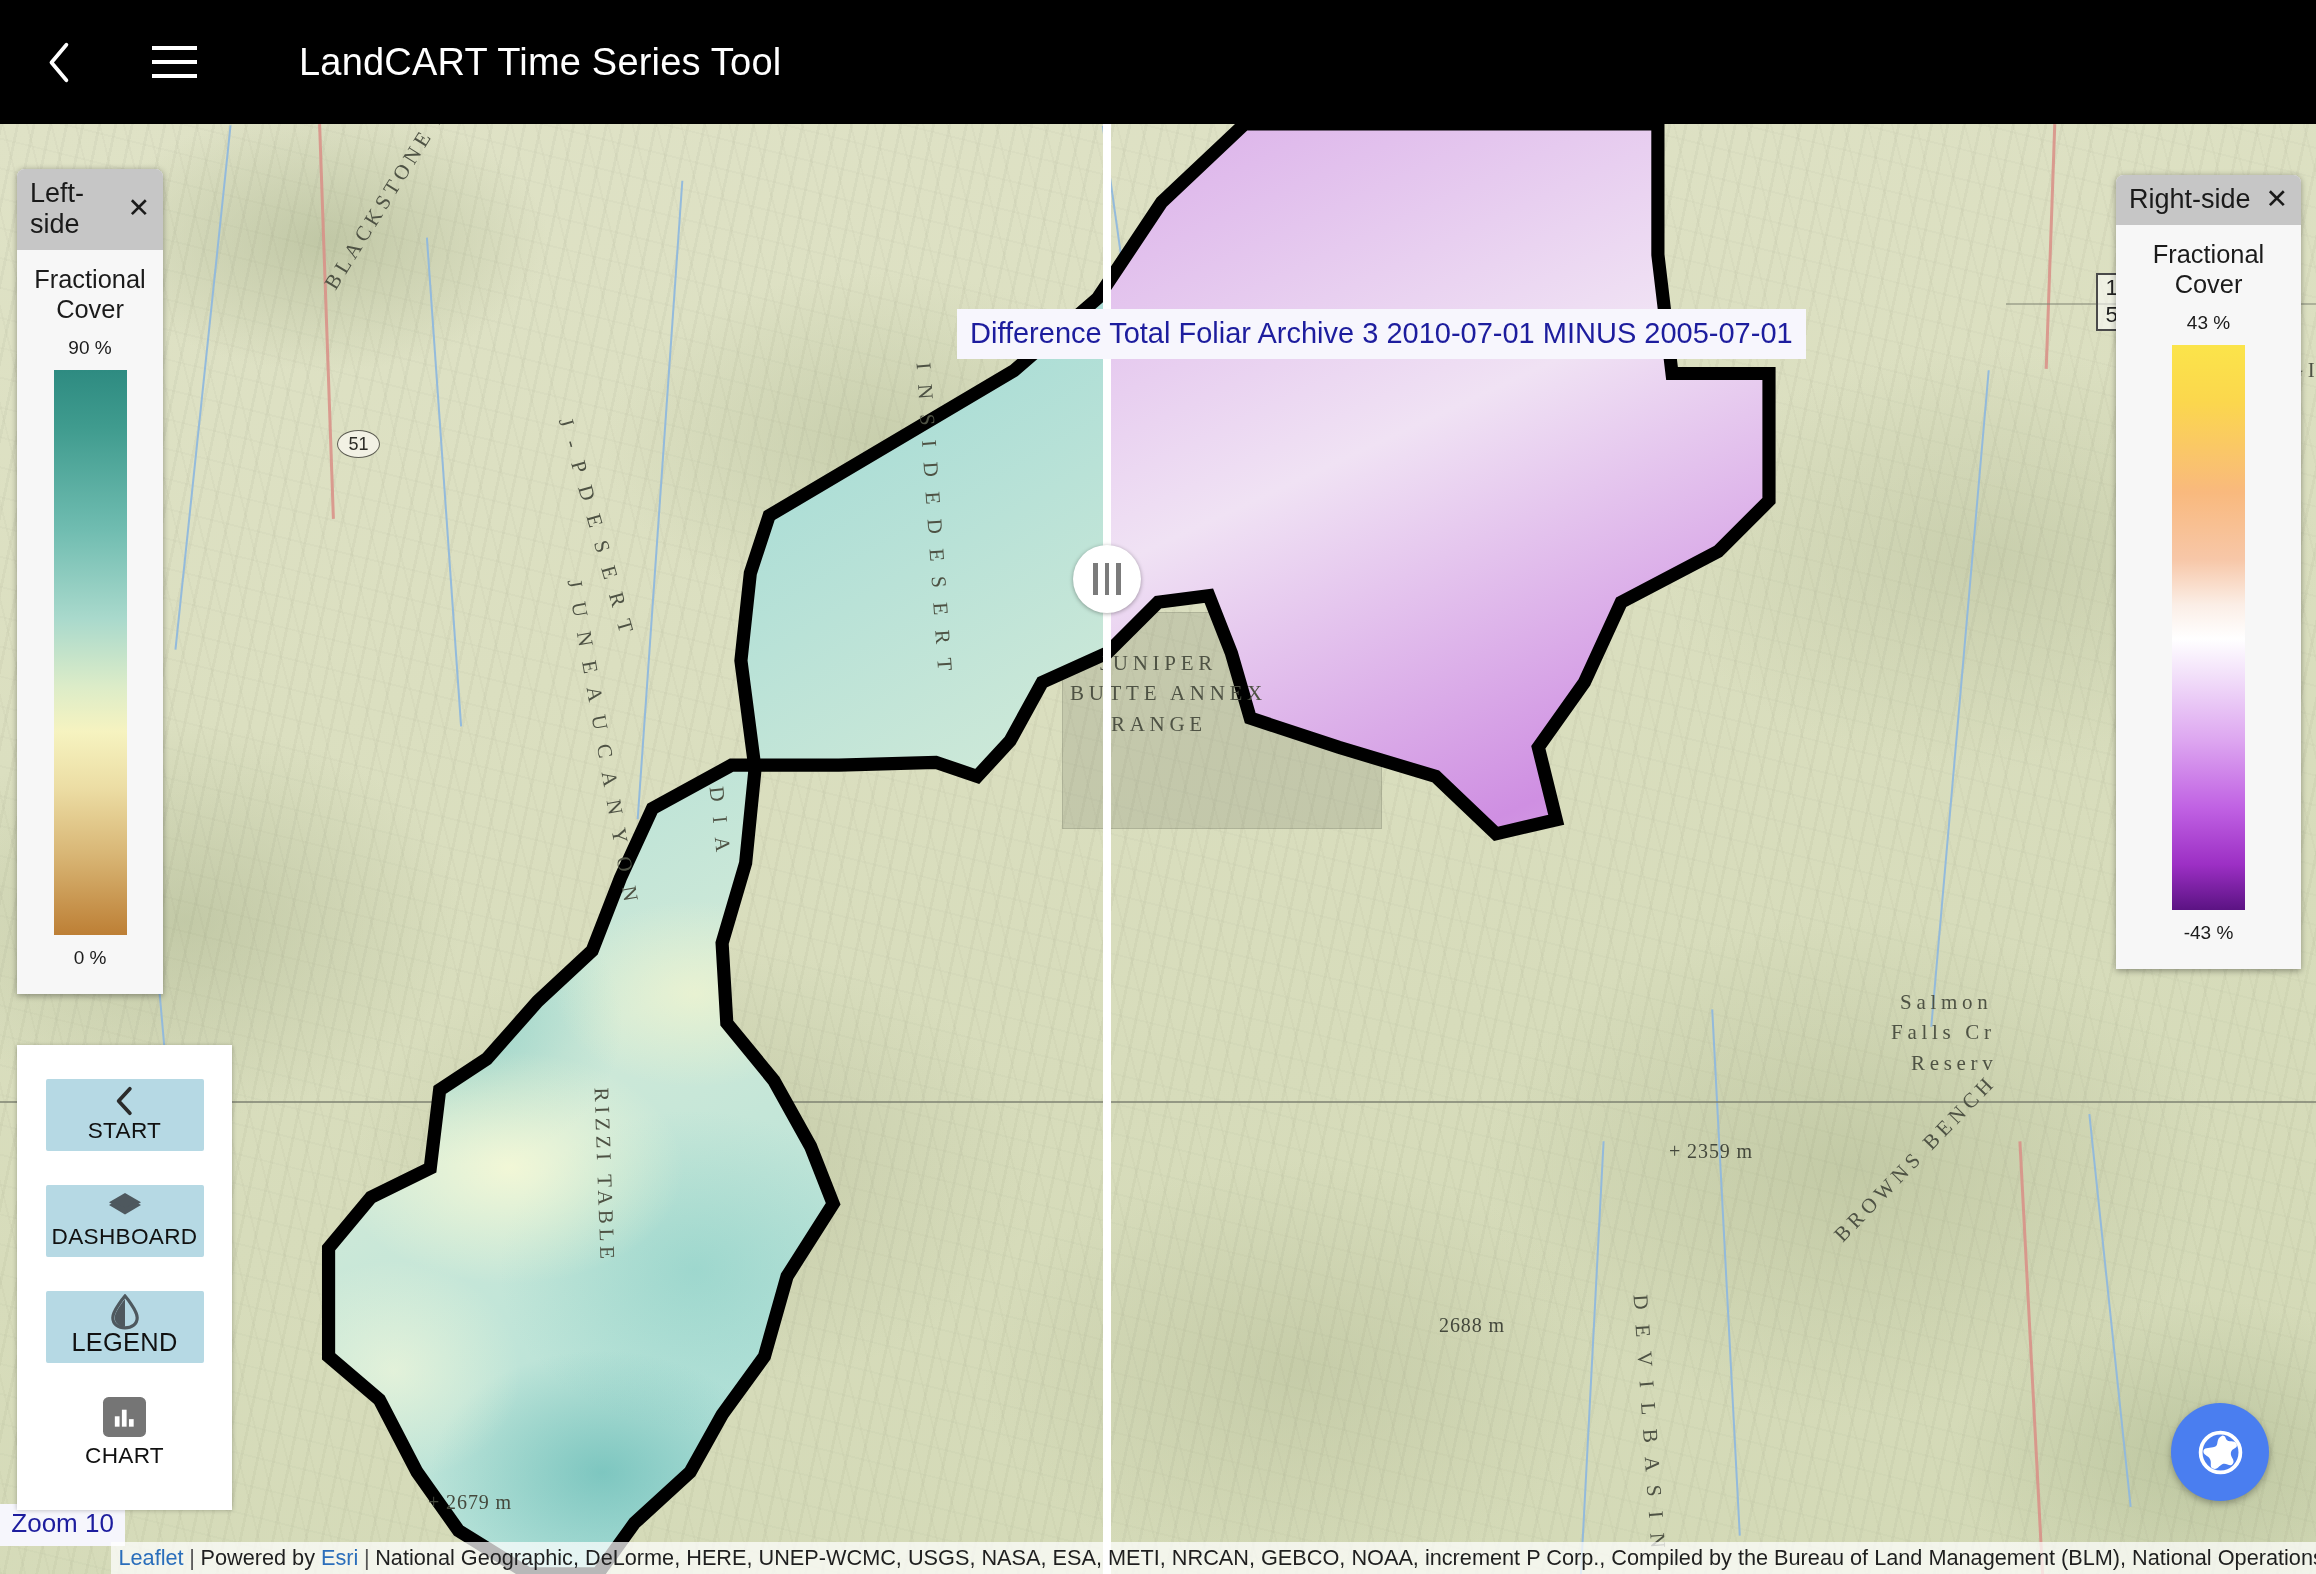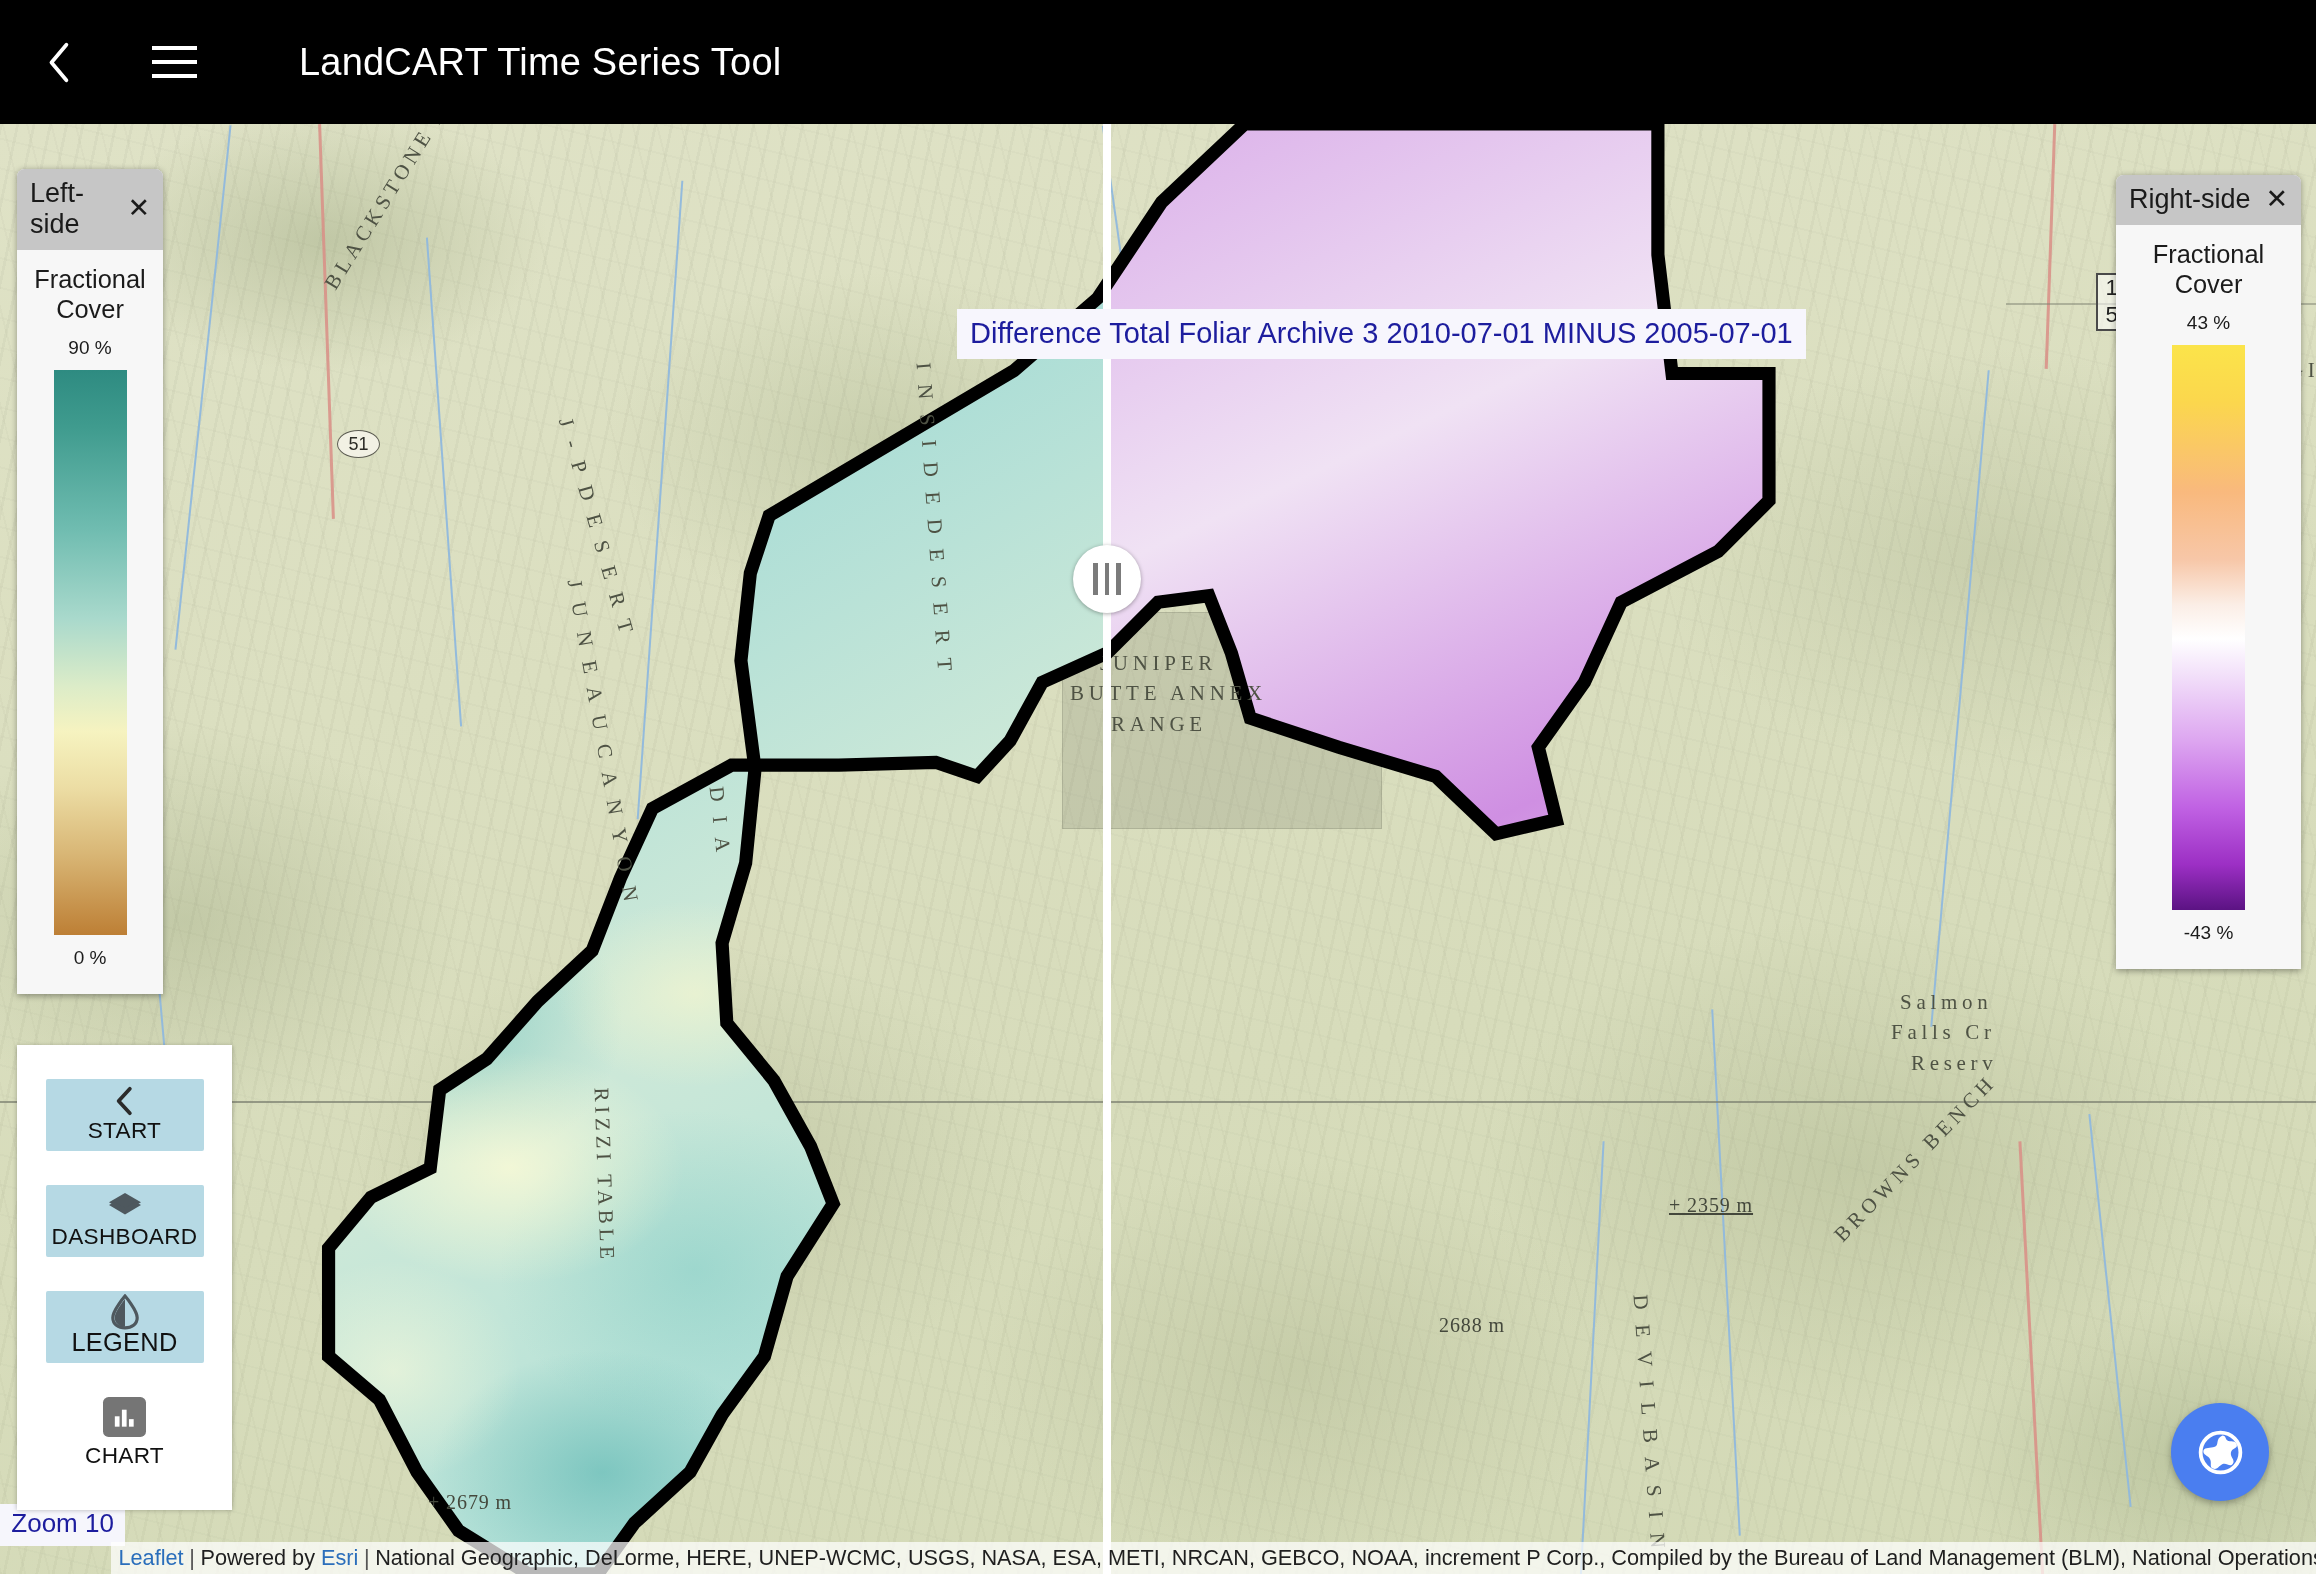--- a/index.html
+++ b/index.html
@@ -364,21 +364,21 @@
       <div class="maplabel" style="left: 1070px; top: 557px; transform-origin: left center;">BUTTE ANNEX</div>
       <div class="maplabel" style="left: 1111px; top: 588px; transform-origin: left center;">RANGE</div>
       <div class="maplabel" style="left: 2202px; top: 198px; transform-origin: left center;">JOSLIN</div>
       <div class="maplabel" style="left: 2181px; top: 234px; transform-origin: left center;">FLD MAGIC</div>
       <div class="maplabel" style="left: 2194px; top: 267px; transform-origin: left center;">VALLEY</div>
       <div class="maplabel" style="left: 1900px; top: 866px; transform-origin: left center;">Salmon</div>
       <div class="maplabel" style="left: 1891px; top: 896px; transform-origin: left center;">Falls Cr</div>
       <div class="maplabel" style="left: 1911px; top: 927px; transform-origin: left center;">Reserv</div>
       <div class="maplabel" style="left: 1838px; top: 1102px; transform: rotate(-46deg); transform-origin: left center;">BROWNS BENCH</div>
       <div class="maplabel" style="left: 1640px; top: 1158px; transform: rotate(86deg); transform-origin: left center;">D E V I L   B A S I N</div>
-      <div class="maplabel elev" style="left: 1669px; top: 1070px; transform-origin: left center; text-decoration: underline;">+ 2359 m</div>
+      <div class="maplabel elev" style="left: 1669px; top: 1016px; transform-origin: left center;">+ 2359 m</div>
       <div class="maplabel elev" style="left: 1439px; top: 1190px; transform-origin: left center; text-align: right;">2688 m</div>
       <div class="maplabel elev" style="left: 428px; top: 1367px; transform-origin: left center;">+ 2679 m</div>
     </div>
 
   <div class="shield" style="left:337px; top:306px;text-align:right;">
     <span>51</span>
   </div>
 
   <div id="swipe-line"></div>
   <div id="swipe-handle">

